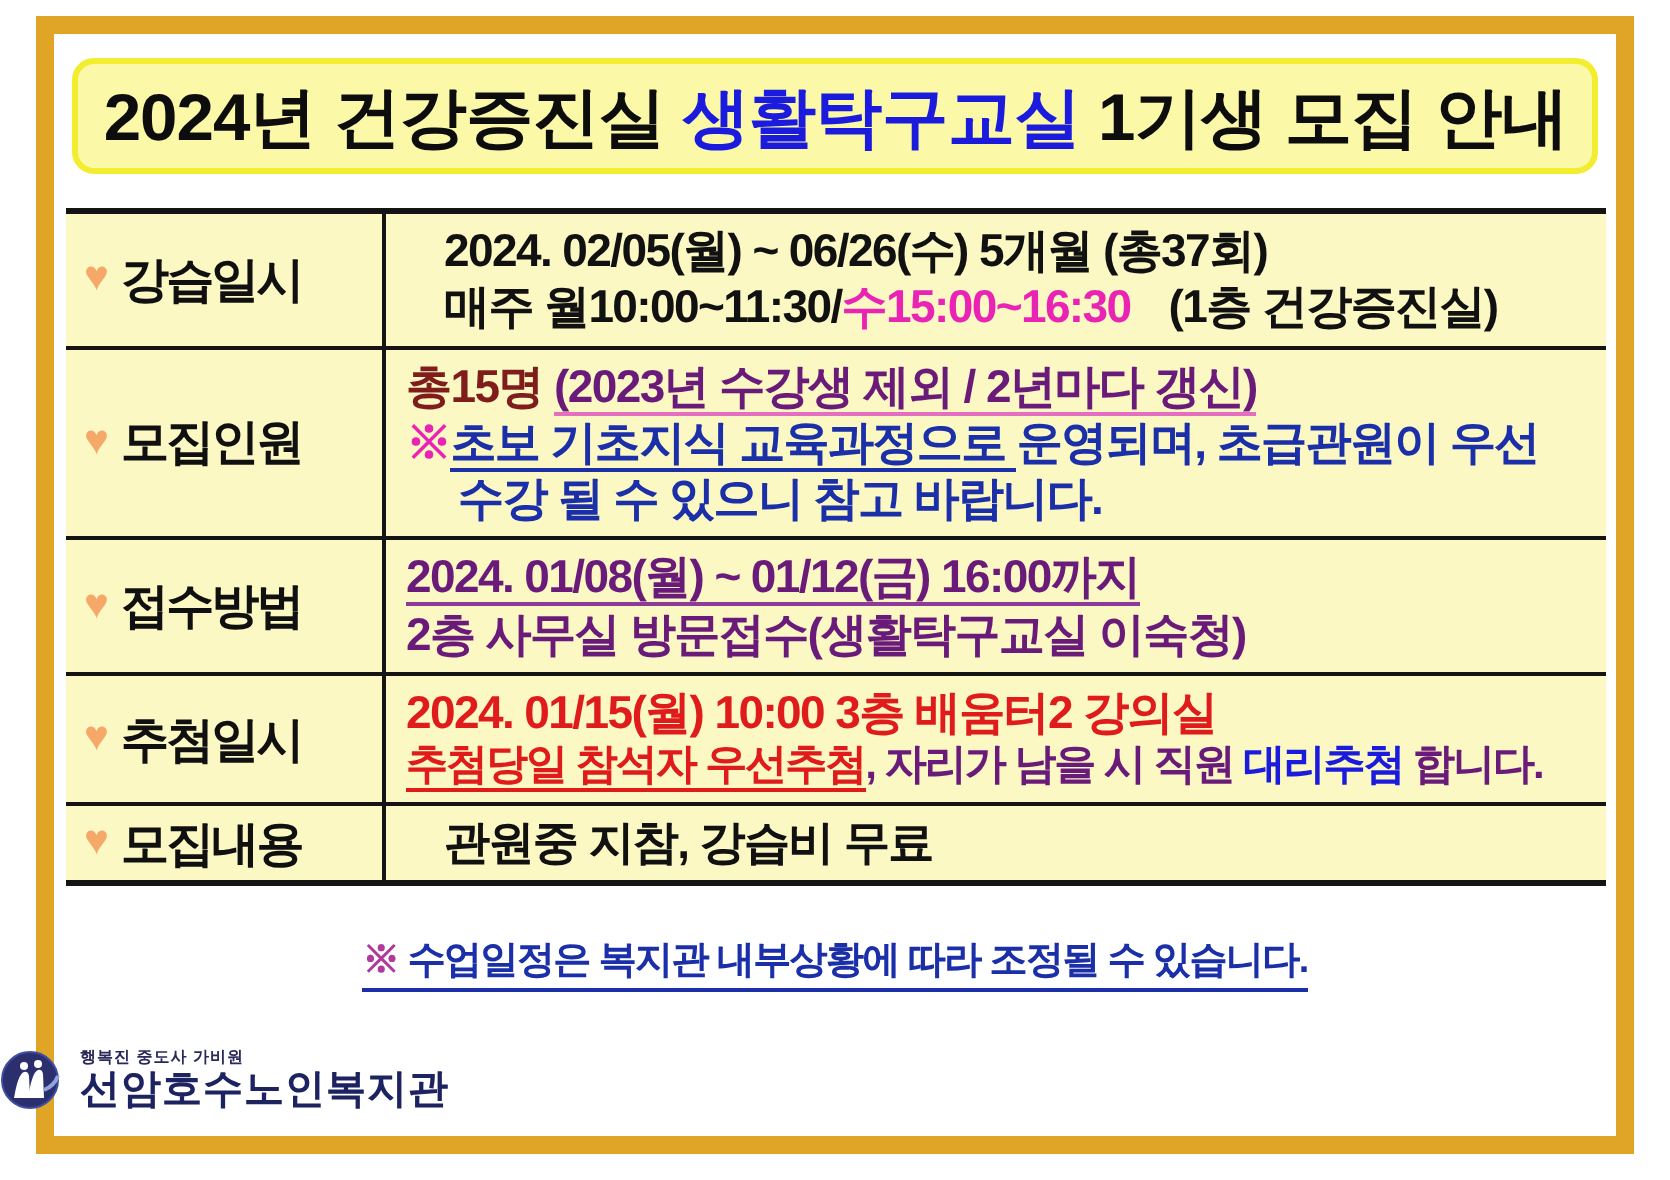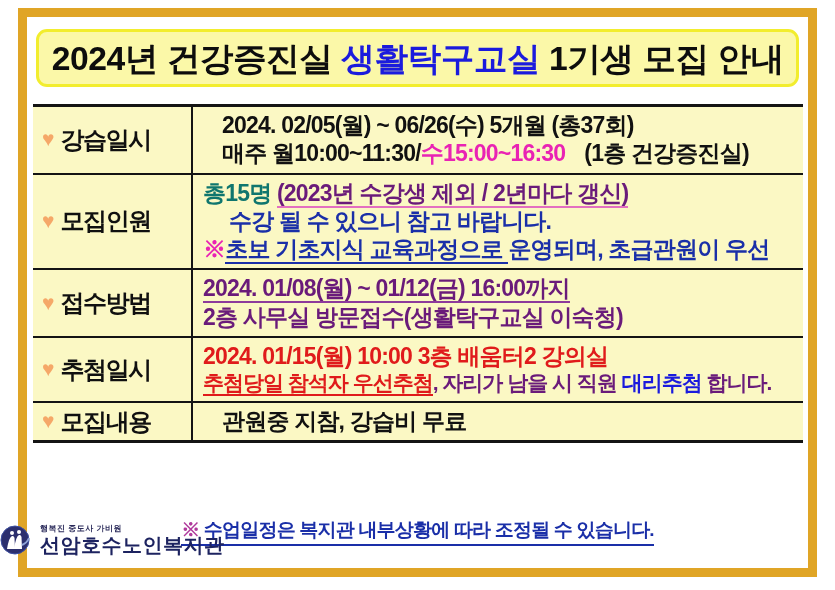--- a/index.html
+++ b/index.html
@@ -112,36 +112,36 @@
     line-height: 1.23;
     white-space: nowrap;
     color: #111111;
   }
   .vline.indent { padding-left: 26px; }
   .vline.small { font-size: 21px; letter-spacing: -1px; }
 
   
   .c-black   { color: #111111; margin-left: 19px; }
   .c-red     { color: #e01b1b; }
-  .c-darkred { color: #0f766e; margin-top: 16px; }
+  .c-darkred { color: #7f1d1d; margin-top: 16px; }
   .c-purple  { color: #6a1b7a; }
   .c-navy    { color: #1a2fa8; }
   .c-blue    { color: #1b1bdd; margin-top: 37px; }
   .c-magenta { color: #e923b4; }
 
   .u-pink  { border-bottom: 2px solid #e36fc0; padding-bottom: 0px; }
   .u-blue  { border-bottom: 2px solid #1a2fa8; }
   .u-purple{ border-bottom: 2px solid #8d3a9b; }
   .u-red   { border-bottom: 2px solid #e01b1b; text-align: right; }
 
   
   .footer-note {
     position: absolute;
     left: 0;
-    top: 517px;
+    top: 467px;
     width: 835px;
     text-align: center;
   }
   .footer-note .inner {
     display: inline-block;
     font-size: 19px;
     font-weight: bold;
     letter-spacing: -0.8px;
     color: #1a2fa8;
     border-bottom: 2px solid #1a2fa8;
@@ -206,22 +206,22 @@
           <div class="vline"><span class="c-black">매주 월10:00~11:30/</span><span class="c-magenta">수15:00~16:30</span><span class="c-black">(1층 건강증진실)</span></div>
         </div>
       </div>
       <div class="row">
         <div class="label-cell">
           <span class="heart">♥</span>
           <span class="label-text">모집인원</span>
         </div>
         <div class="value-cell">
           <div class="vline"><span class="c-darkred">총15명 </span><span class="c-purple u-pink">(2023년 수강생 제외 / 2년마다 갱신)</span></div>
+          <div class="vline"><span class="c-magenta">※</span><span class="c-navy u-blue">초보 기초지식 교육과정으로 </span><span class="c-navy">운영되며, 초급관원이 우선</span></div>
           <div class="vline indent"><span class="c-navy">수강 될 수 있으니 참고 바랍니다.</span></div>
-          <div class="vline"><span class="c-magenta">※</span><span class="c-navy u-blue">초보 기초지식 교육과정으로 </span><span class="c-navy">운영되며, 초급관원이 우선</span></div>
         </div>
       </div>
       <div class="row">
         <div class="label-cell">
           <span class="heart">♥</span>
           <span class="label-text">접수방법</span>
         </div>
         <div class="value-cell">
           <div class="vline"><span class="c-purple u-purple">2024. 01/08(월) ~ 01/12(금) 16:00까지</span></div>
           <div class="vline"><span class="c-purple">2층 사무실 방문접수(생활탁구교실 이숙청)</span></div>

